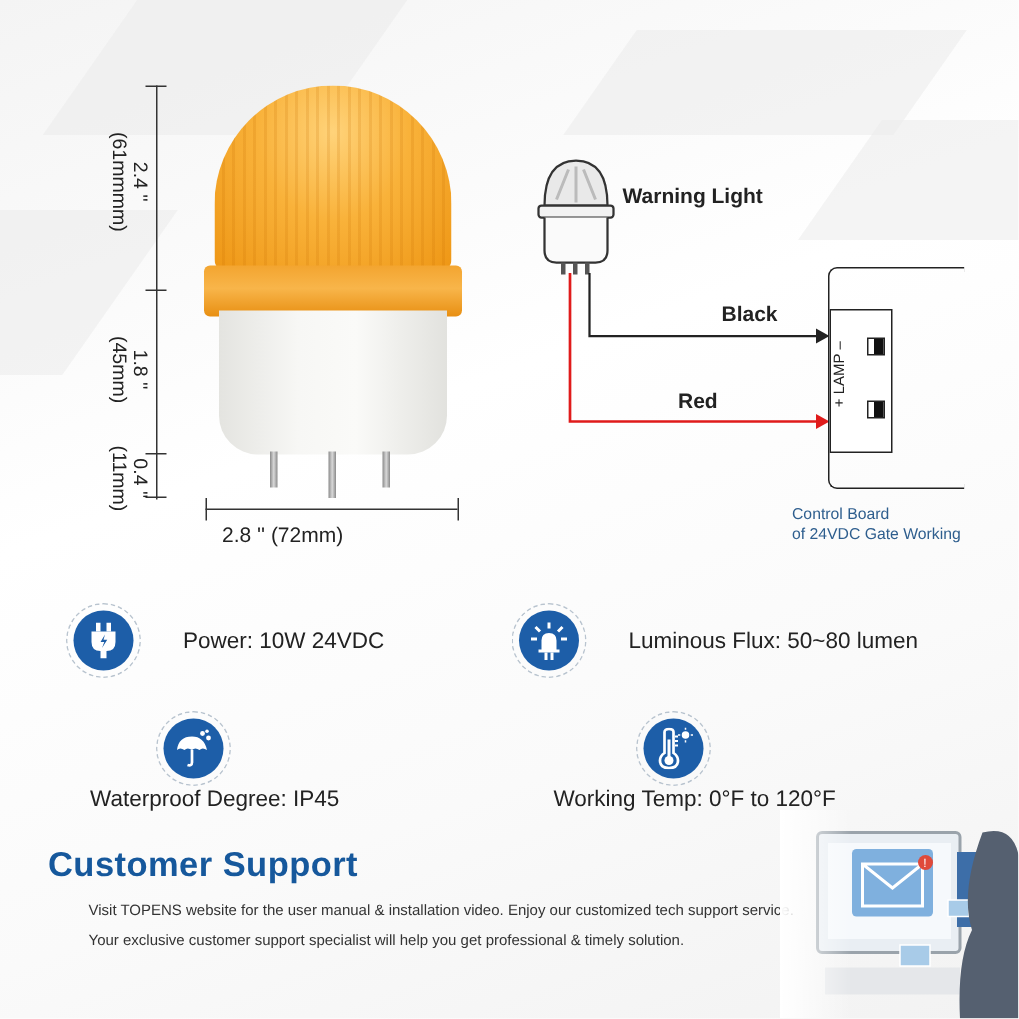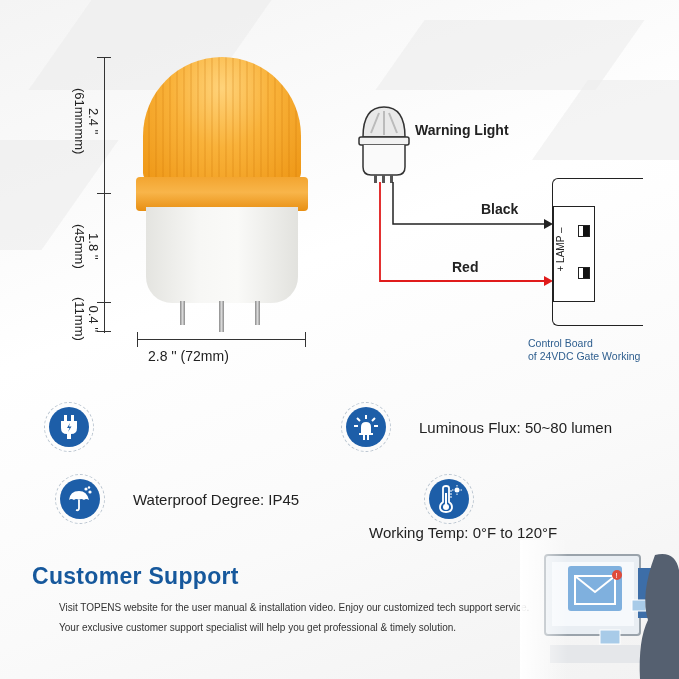--- a/index.html
+++ b/index.html
@@ -151,38 +151,39 @@
     <div class="spec-icon">
       <div class="inner">
         <svg width="22" height="24" viewBox="0 0 22 24">
             <rect x="6" y="0" width="3" height="6" fill="#fff"></rect>
             <rect x="13" y="0" width="3" height="6" fill="#fff"></rect>
             <path d="M3 6 H19 V13 Q19 19 13 19 V24 H9 V19 Q3 19 3 13 Z" fill="#fff"></path>
             <path d="M12 8 L9 13 H11.5 L10 17 L13.5 11.5 H11 Z" fill="#1d5ea8"></path>
           </svg>
       </div>
     </div>
+    <div class="spec-text">Power: 10W 24VDC</div>
   </div>
 
   <div class="spec" style="left:341px;top:402px;">
     <div class="spec-icon">
       <div class="inner">
         <svg width="26" height="26" viewBox="0 0 26 26">
             <path d="M13 1 V5 M4 4 L7 7 M22 4 L19 7 M1 12 H5 M21 12 H25" stroke="#fff" stroke-width="2"></path>
             <path d="M8 20 V13 Q8 8 13 8 Q18 8 18 13 V20 Z" fill="#fff"></path>
             <rect x="6" y="19" width="14" height="2" fill="#fff"></rect>
             <rect x="10" y="21" width="2" height="5" fill="#fff"></rect>
             <rect x="14" y="21" width="2" height="5" fill="#fff"></rect>
           </svg>
       </div>
     </div>
     <div class="spec-text">Luminous Flux: 50~80 lumen</div>
   </div>
 
-  <div class="spec" style="left:55px;top:474px;">
+  <div class="spec" style="left:32px;top:474px;flex-direction:column;">
     <div class="spec-icon">
       <div class="inner">
         <svg width="26" height="26" viewBox="0 0 26 26">
             <path d="M2 14 Q3 5 12 5 Q20 5 22 14 Q19 12 17 14 Q14 12 12 14 Q9 12 7 14 Q4 12 2 14 Z" fill="#fff"></path>
             <path d="M12 14 V22 Q12 25 9 24" stroke="#fff" stroke-width="1.8" fill="none"></path>
             <circle cx="19" cy="3" r="1.6" fill="#fff"></circle>
             <circle cx="23" cy="6" r="1.6" fill="#fff"></circle>
             <circle cx="22" cy="1.5" r="1.2" fill="#fff"></circle>
           </svg>
       </div>

